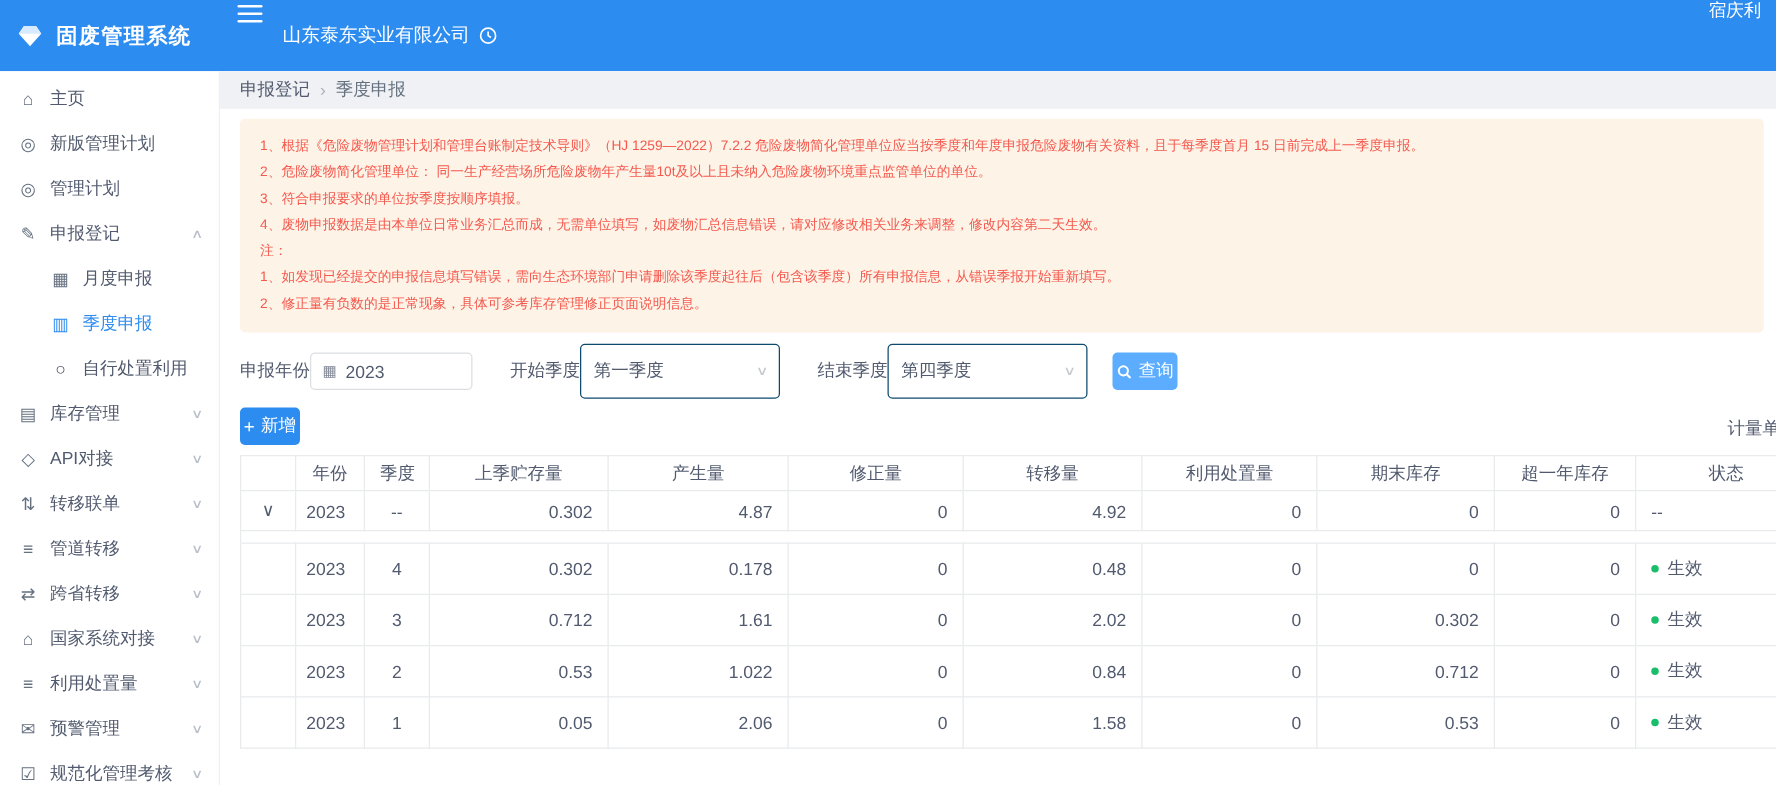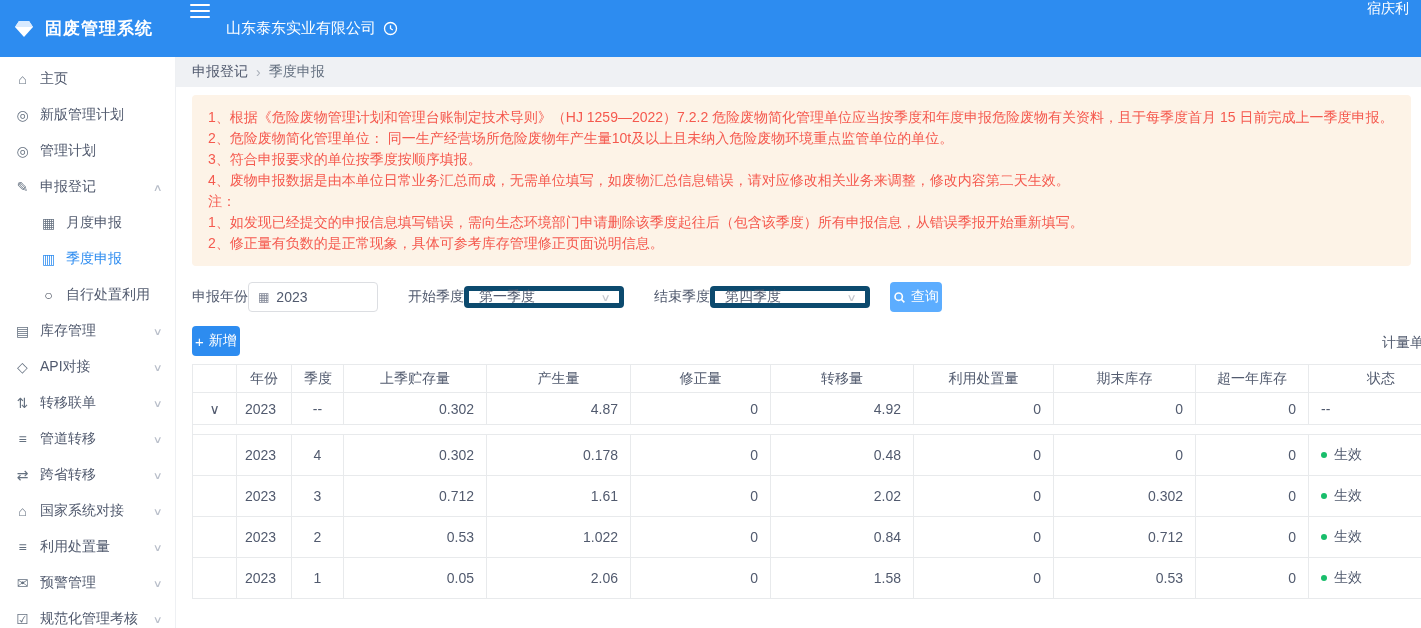--- a/index.html
+++ b/index.html
@@ -29,29 +29,29 @@
 
   .content{flex:1;overflow:hidden;background:#fff}
   .breadcrumb-bar{height:30px;background:#eff1f4;display:flex;align-items:center;padding-left:16px;gap:8px;font-size:14px}
   .crumb{color:#515a6e;cursor:pointer}
   .crumb.current{color:#657180;cursor:default}
   .crumb-sep{color:#aab0ba}
 
   .page-body{padding:8px 0 0 16px;position:relative}
   .notice-title{margin:12px 0 10px;color:#17233d}
   .notice-box{background:#fdf3e7;border-radius:4px;padding:12px 16px;margin-right:10px}
-  .notice-box p{font-size:14px;line-height:21px;color:#f5594e;white-space:nowrap;overflow:hidden}
+  .notice-box p{font-size:11px;line-height:21px;color:#f5594e;white-space:nowrap;overflow:hidden}
 
   .filter-row{display:flex;align-items:center;margin-top:16px;gap:0;height:30px}
   .filter-row label{color:#515a6e;white-space:nowrap}
   .input-box{height:30px;border:1px solid #dcdee2;border-radius:4px;background:#fff;display:flex;align-items:center;padding:0 9px;gap:7px}
   .year-input{width:130px}
   .year-input input{border:none;outline:none;width:80px;font-size:14px;color:#515a6e;font-family:inherit;background:transparent}
   .cal-icon{color:#808695;font-size:12px}
-  .select{width:160px;height:22px;border:5px solid #0c4a6e;border-radius:4px;display:flex;align-items:center;justify-content:space-between;padding:0 10px;cursor:pointer;color:#515a6e;background:#fff}
+  .select{width:160px;height:44px;border:1px solid #0c4a6e;border-radius:4px;display:flex;align-items:center;justify-content:space-between;padding:0 10px;cursor:pointer;color:#515a6e;background:#fff}
   .select .arrow{color:#c5c8ce;font-size:10px;transform:scaleX(1.4)}
   .gap-lg{margin-left:30px}
 
   .btn{height:30px;border:none;border-radius:4px;color:#fff;font-size:14px;display:inline-flex;align-items:center;gap:5px;padding:0 3px;cursor:pointer;font-family:inherit}
   .btn-query{background:#5cadff;margin-left:20px}
   .btn-add{background:#2d8cf0}
   .btn .plus{font-size:15px}
 
   .toolbar-row{margin-top:14px;position:relative;height:30px}
   .unit{position:absolute;left:1190px;top:8px;white-space:nowrap;color:#515a6e}

